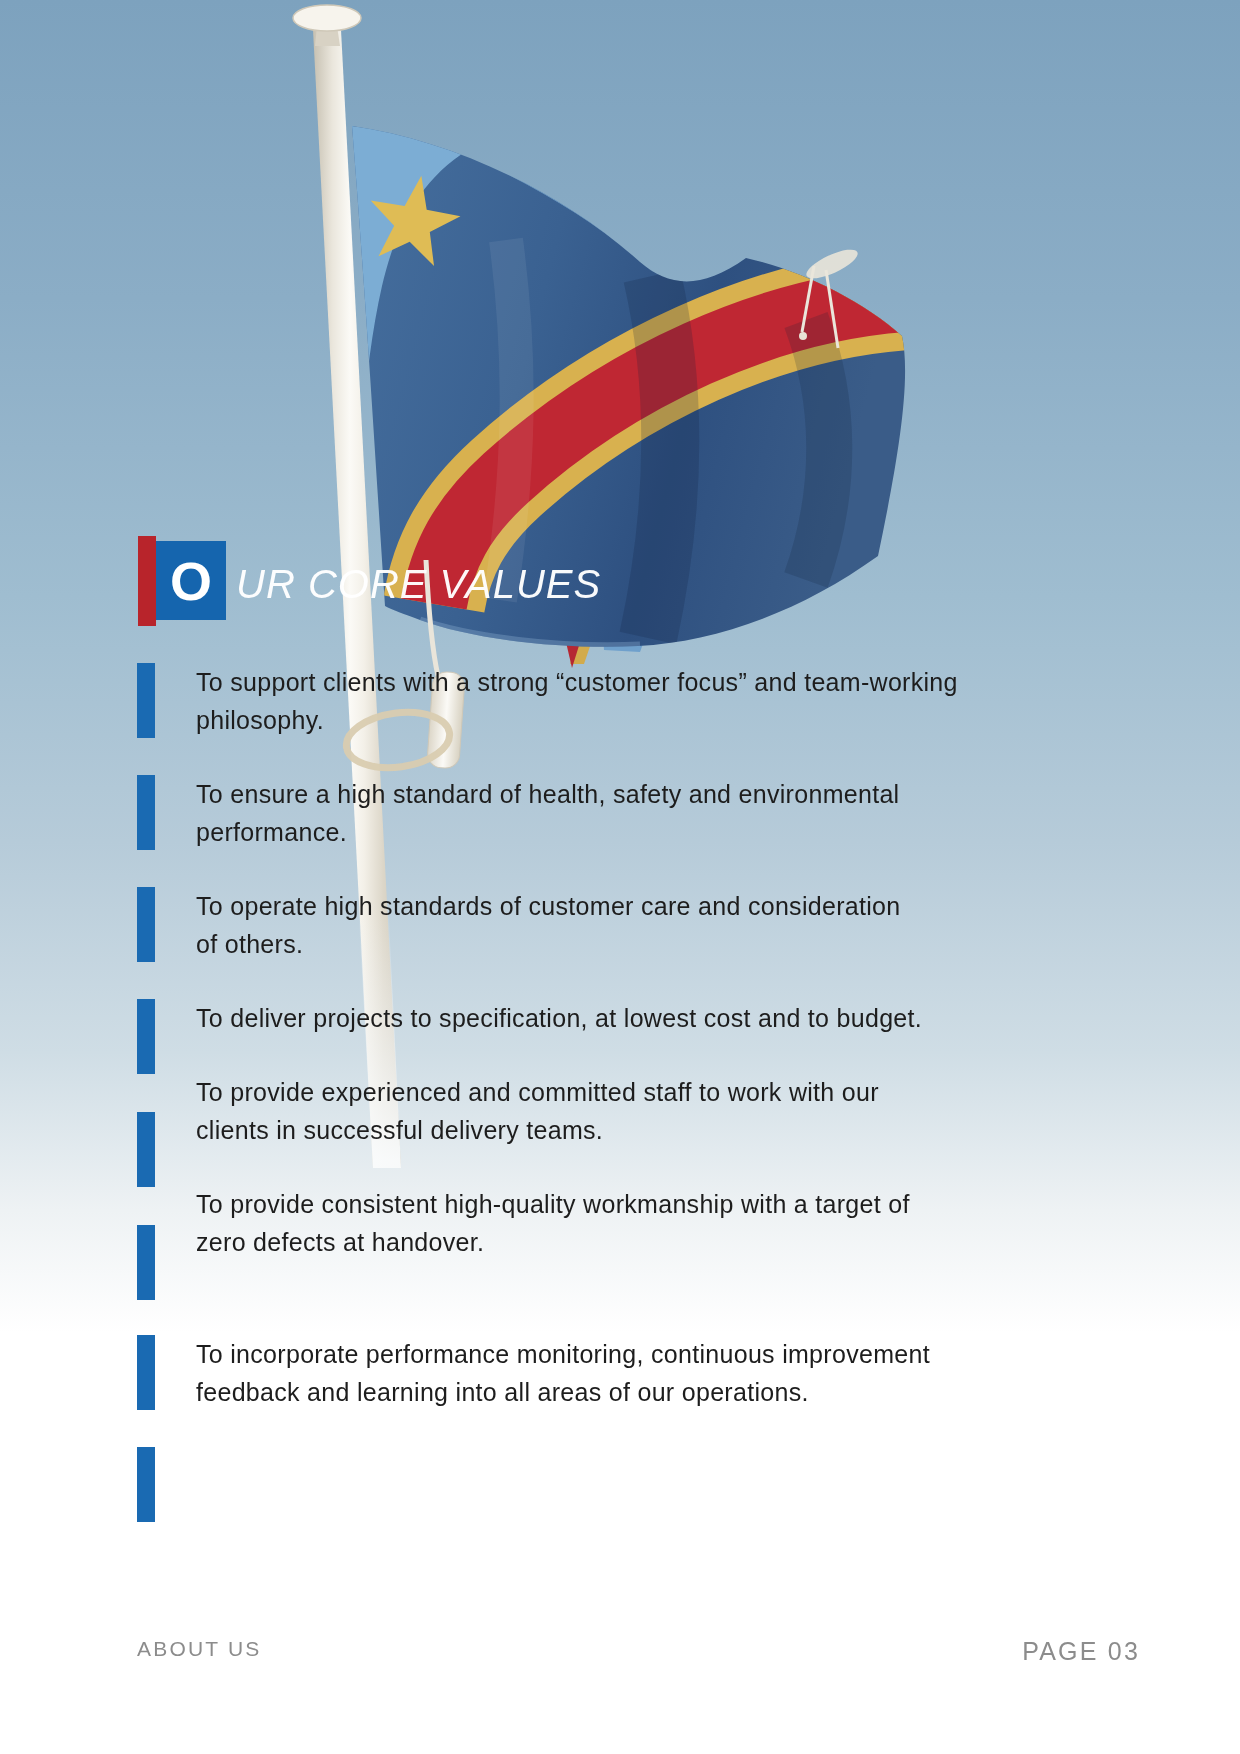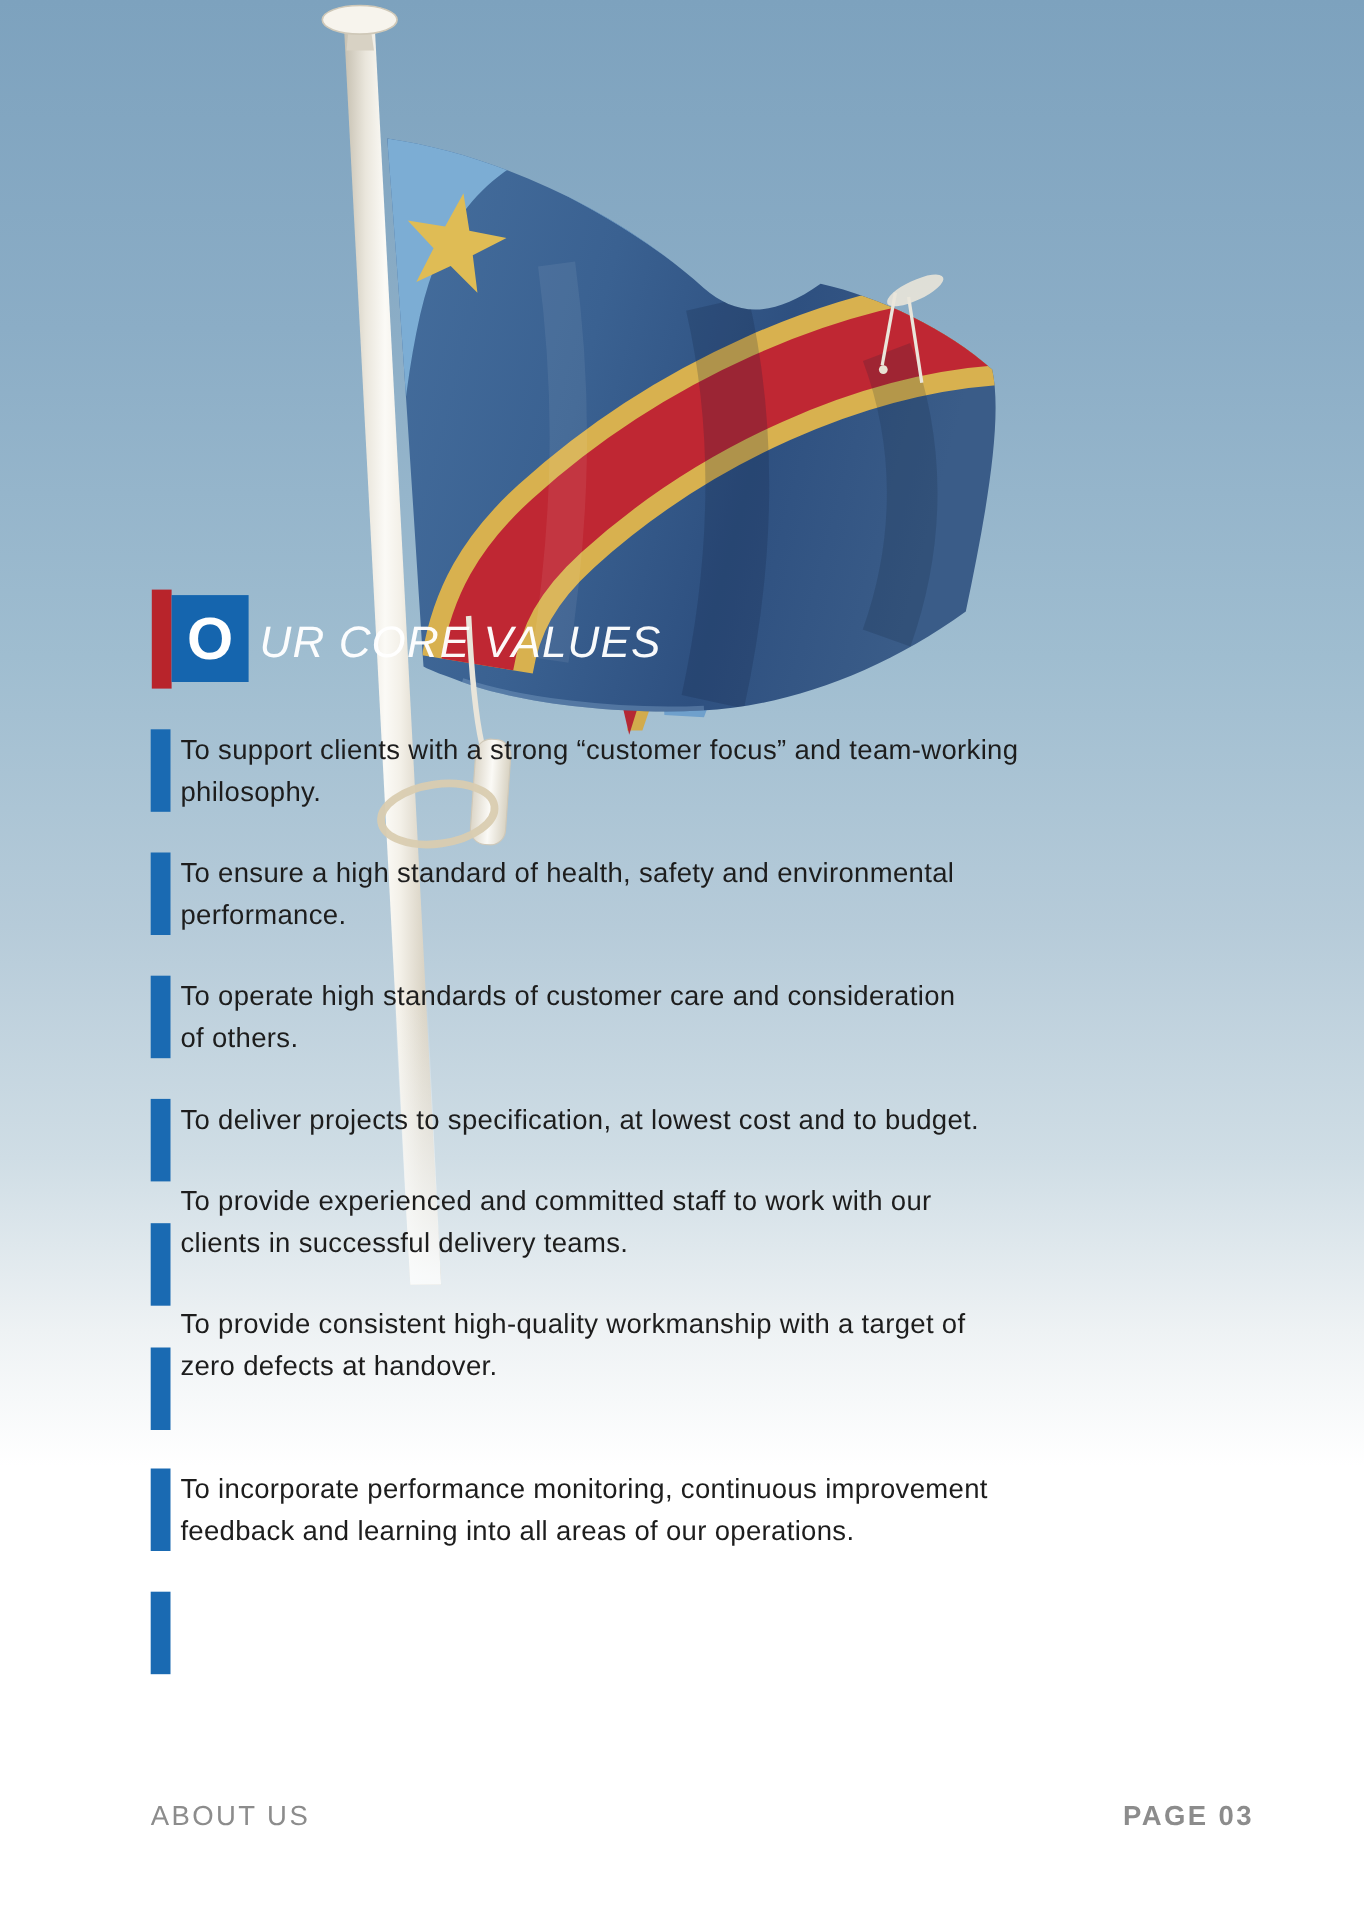--- a/index.html
+++ b/index.html
@@ -15,30 +15,30 @@
   .hero-svg{position:absolute;top:0;left:0;}
   
   .h-redbar{position:absolute;left:138px;top:536px;width:18px;height:90px;background:#b8242b;}
   .h-bluebox{position:absolute;left:156px;top:541px;width:70px;height:79px;background:#1565ae;
     display:flex;align-items:center;justify-content:center;}
   .h-dropcap{color:#ffffff;font-size:54px;font-weight:bold;line-height:1;}
   .h-rest{position:absolute;left:236px;top:560px;font-size:40px;font-weight:300;
     letter-spacing:1px;color:rgba(255,255,255,0.97);line-height:1.2;font-style:italic;}
   
   .vbar{position:absolute;left:137px;width:18px;height:75px;background:#1a6ab2;}
-  .vtext{position:absolute;left:164px;width:920px;font-size:25px;line-height:38px;
+  .vtext{position:absolute;left:196px;width:920px;font-size:25px;line-height:38px;
     letter-spacing:0.3px;color:#1d1d1d;white-space:pre-line;}
   .bar1{top:663px}.bar2{top:775px}.bar3{top:887px}.bar4{top:999px}
   .bar5{top:1112px}.bar6{top:1225px}.bar7{top:1335px}.bar8{top:1447px}
   .txt1{top:663px}.txt2{top:775px}.txt3{top:887px}.txt4{top:999px}
   .txt5{top:1073px}.txt6{top:1185px}.txt7{top:1335px}.txt8{top:1448px}
   
-  .footer-left{position:absolute;left:137px;top:1637px;font-size:25px;font-weight:300;
+  .footer-left{position:absolute;left:137px;top:1637px;font-size:21px;font-weight:300;
     letter-spacing:2.2px;color:#8c8c8c;text-align:right;}
-  .footer-right{position:absolute;right:100px;top:1637px;font-size:25px;font-weight:700;
+  .footer-right{position:absolute;right:100px;top:1637px;font-size:25px;font-weight:400;
     letter-spacing:2.2px;color:#8c8c8c;}
 </style>
 </head>
 <body>
 
 <div class="page">
 
   <svg class="hero-svg" width="1240" height="1300" viewBox="0 0 1240 1300" aria-hidden="true">
     <defs>
       <linearGradient id="poleGrad" x1="0" y1="0" x2="1" y2="0">

